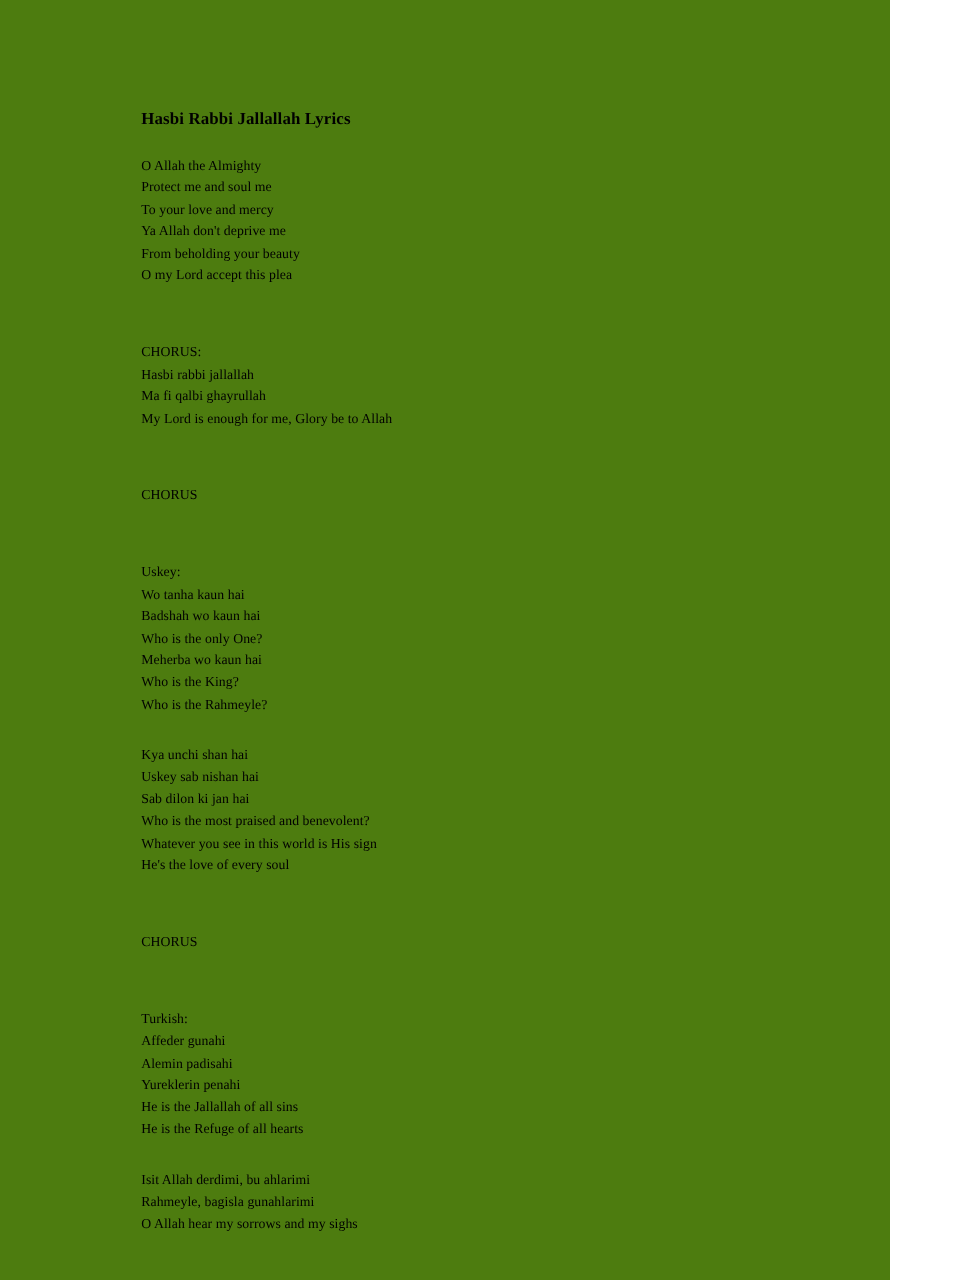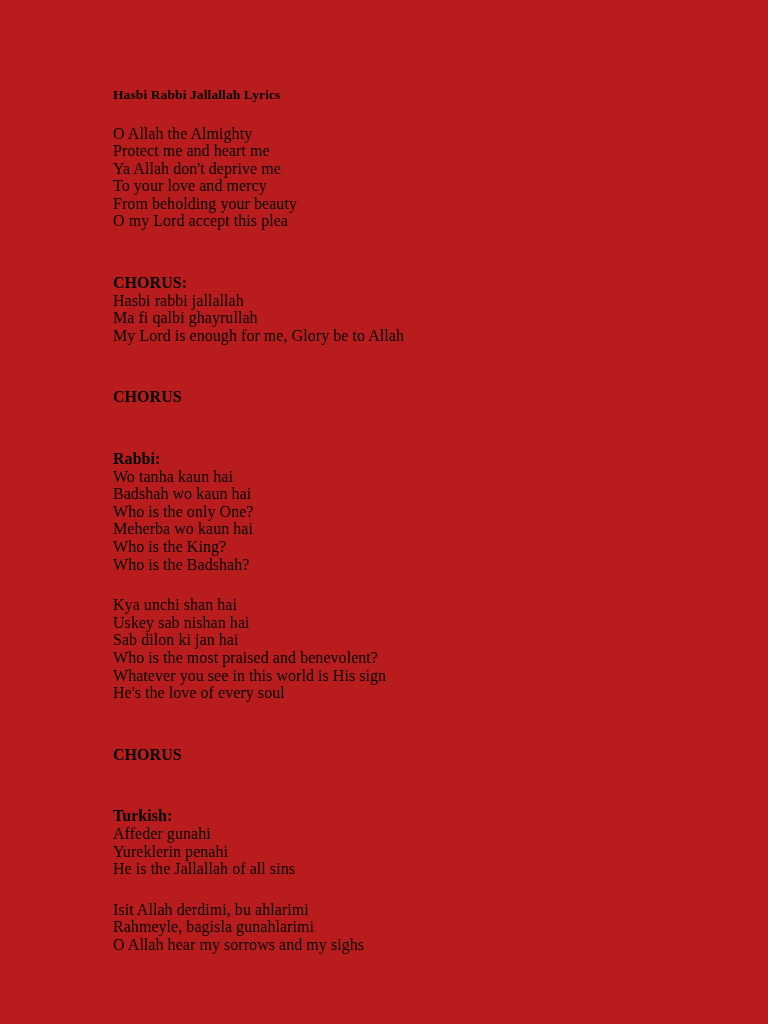--- a/index.html
+++ b/index.html
@@ -9,23 +9,23 @@
   }
   body {
     width: 768px;
     height: 1024px;
     font-family: "Liberation Serif", serif;
     color: #000000;
     -webkit-font-smoothing: antialiased;
   }
   .page {
     position: relative;
-    width: 768px;
+    width: 712px;
     height: 1024px;
-    background: #b91c1c;
+    background: #4d7c0f;
     overflow: hidden;
   }
   .doc-body {
     position: absolute;
     left: 113px;
     top: 88px;
     width: 560px;
   }
   .doc-title {
     font-size: 13.5px;
@@ -34,84 +34,86 @@
     margin: 0 0 23px 0;
     letter-spacing: 0.1px;
   }
   .block {
     margin: 0 0 23px 0;
   }
   .block.tight {
     margin-bottom: 0;
   }
   .line {
-    font-size: 16px;
+    font-size: 11px;
     line-height: 17.6px;
     margin: 0;
     white-space: pre-wrap;
     letter-spacing: 0.05px;
   }
   .line.bold {
-    font-weight: bold;
+    font-weight: normal;
     margin-top: 44px;
   }
 </style>
 </head>
 <body>
 
 <div class="page">
   <div class="doc-body">
 
     <p class="doc-title">Hasbi Rabbi Jallallah Lyrics</p>
 
     <div class="block">
       <p class="line">O Allah the Almighty</p>
-      <p class="line">Protect me and heart me</p>
+      <p class="line">Protect me and soul me</p>
+      <p class="line">To your love and mercy</p>
       <p class="line">Ya Allah don't deprive me</p>
-      <p class="line">To your love and mercy</p>
       <p class="line">From beholding your beauty</p>
       <p class="line">O my Lord accept this plea</p>
     </div>
 
     <div class="block">
       <p class="line bold">CHORUS:</p>
       <p class="line">Hasbi rabbi jallallah</p>
       <p class="line">Ma fi qalbi ghayrullah</p>
       <p class="line">My Lord is enough for me, Glory be to Allah</p>
     </div>
 
     <div class="block">
       <p class="line bold">CHORUS</p>
     </div>
 
     <div class="block">
-      <p class="line bold">Rabbi:</p>
+      <p class="line bold">Uskey:</p>
       <p class="line">Wo tanha kaun hai</p>
       <p class="line">Badshah wo kaun hai</p>
       <p class="line">Who is the only One?</p>
       <p class="line">Meherba wo kaun hai</p>
       <p class="line">Who is the King?</p>
-      <p class="line">Who is the Badshah?</p>
+      <p class="line">Who is the Rahmeyle?</p>
     </div>
 
     <div class="block">
       <p class="line">Kya unchi shan hai</p>
       <p class="line">Uskey sab nishan hai</p>
       <p class="line">Sab dilon ki jan hai</p>
       <p class="line">Who is the most praised and benevolent?</p>
       <p class="line">Whatever you see in this world is His sign</p>
       <p class="line">He's the love of every soul</p>
     </div>
 
     <div class="block">
       <p class="line bold">CHORUS</p>
       <p class="line bold">Turkish:</p>
       <p class="line">Affeder gunahi</p>
+      <p class="line">Alemin padisahi</p>
       <p class="line">Yureklerin penahi</p>
       <p class="line">He is the Jallallah of all sins</p>
+      <p class="line">He is the Refuge of all hearts</p>
     </div>
 
     <div class="block tight">
       <p class="line">Isit Allah derdimi, bu ahlarimi</p>
       <p class="line">Rahmeyle, bagisla gunahlarimi</p>
       <p class="line">O Allah hear my sorrows and my sighs</p>
     </div>
 
   </div>
 </div>

